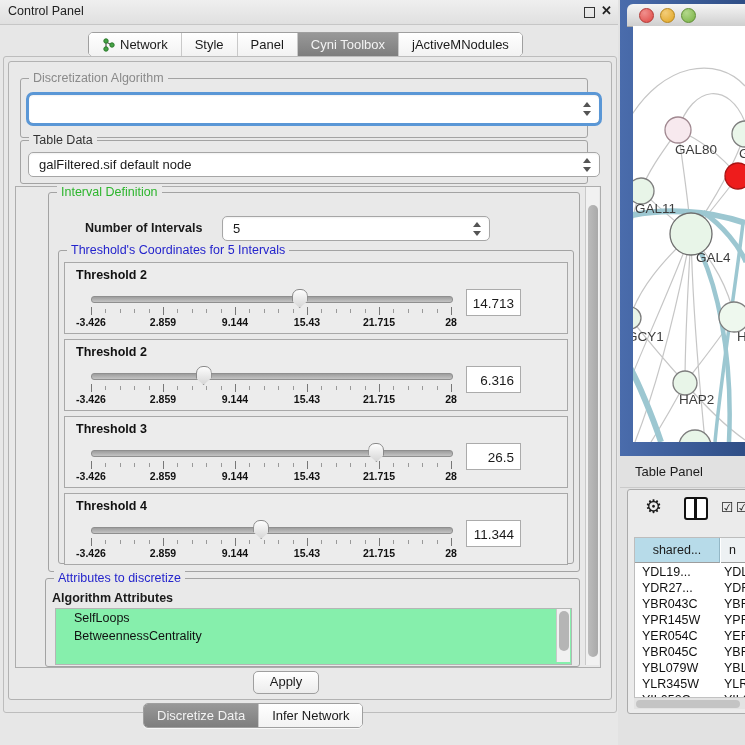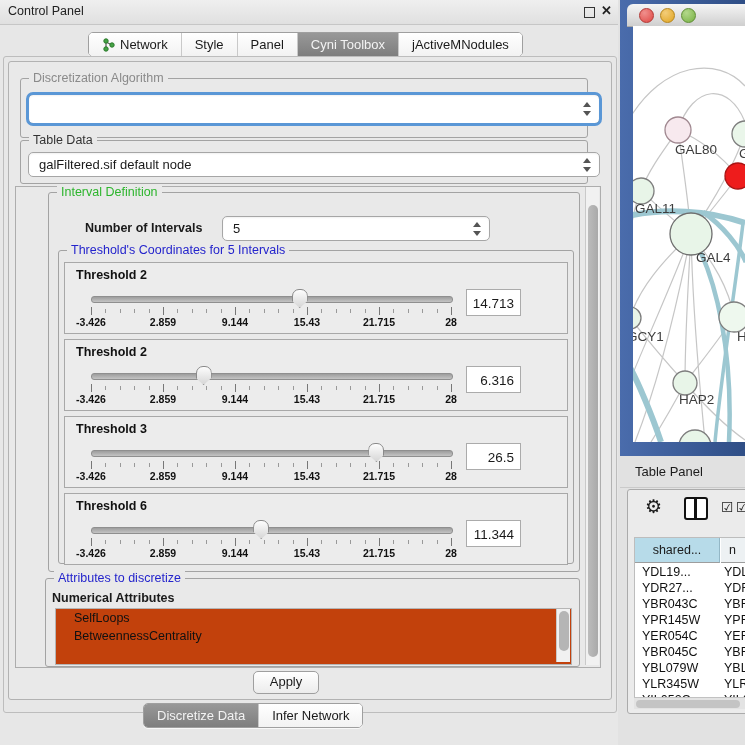--- a/index.html
+++ b/index.html
@@ -65,21 +65,21 @@
     border:1px solid #8a8a8a;border-radius:7px 7px 2px 2px;
     clip-path:polygon(0 0,100% 0,100% 62%,50% 100%,0 62%);}
   .tick{position:absolute;width:1px;background:#777;}
   .tick.min{top:46px;height:4px;background:#999;}
   .tick.maj{top:44px;height:8px;}
   .ticklab{position:absolute;top:53px;transform:translateX(-50%);font-size:10.5px;font-weight:bold;color:#111;white-space:nowrap;}
   .vbox{position:absolute;left:401px;top:26px;width:55px;height:27px;background:#fff;border:1px solid #ababab;
     font-size:13.5px;text-align:right;line-height:27px;padding-right:6px;box-sizing:border-box;}
 
   
-  #attr-list{left:55px;top:608px;width:515px;height:55px;background:#c2410c;border:1px solid #b5b5b5;overflow:hidden;}
+  #attr-list{left:55px;top:608px;width:515px;height:55px;background:#86efac;border:1px solid #b5b5b5;overflow:hidden;}
   .attr-item{padding-left:18px;font-size:12.5px;line-height:18px;color:#111;white-space:nowrap;}
   #attr-vscroll{left:556px;top:609px;width:13px;height:53px;}
   #attr-vthumb{left:1.5px;top:2px;width:10px;height:40px;background:#b5b5b5;border-radius:5px;}
 
   
   #apply-btn{left:253px;top:671px;width:64px;height:21px;background:linear-gradient(#ffffff,#ececec);
     border:1px solid #9f9f9f;border-radius:5px;font-size:13px;text-align:center;line-height:20px;}
 
   
   #net-frame{left:620px;top:0;width:125px;height:456px;background:linear-gradient(90deg,#4a6cac,#2f4e86);}
@@ -296,21 +296,21 @@
           <div class="tick maj" style="left: 386px;"></div>
           <div class="ticklab" style="left: 26px;">-3.426</div>
           <div class="ticklab" style="left: 98px;">2.859</div>
           <div class="ticklab" style="left: 170px;">9.144</div>
           <div class="ticklab" style="left: 242px;">15.43</div>
           <div class="ticklab" style="left: 314px;">21.715</div>
           <div class="ticklab" style="left: 386px;">28</div>
           <div class="vbox">26.5</div>
         </div>
         <div class="tpanel">
-          <div class="tlabel">Threshold 6</div>
+          <div class="tlabel">Threshold 4</div>
           <div class="track"></div>
           <div class="thumb" style="left: 188.2px;"></div>
           <div class="tick maj" style="left: 26px;"></div>
           <div class="tick min" style="left: 40.4px;"></div>
           <div class="tick min" style="left: 54.8px;"></div>
           <div class="tick min" style="left: 69.2px;"></div>
           <div class="tick min" style="left: 83.6px;"></div>
           <div class="tick maj" style="left: 98px;"></div>
           <div class="tick min" style="left: 112.4px;"></div>
           <div class="tick min" style="left: 126.8px;"></div>
@@ -338,21 +338,21 @@
           <div class="ticklab" style="left: 242px;">15.43</div>
           <div class="ticklab" style="left: 314px;">21.715</div>
           <div class="ticklab" style="left: 386px;">28</div>
           <div class="vbox">11.344</div>
         </div>
       </div>
 
     <div class="abs group" style="left:45px;top:578px;width:533px;height:87px;">
       <span class="gtitle g-blue">Attributes to discretize</span>
     </div>
-    <span class="abs" style="left:52px;top:591px;font-size:12.5px;font-weight:bold;">Numerical Attributes</span>
+    <span class="abs" style="left:52px;top:591px;font-size:12.5px;font-weight:bold;">Algorithm Attributes</span>
     <div id="attr-list" class="abs">
         <div class="attr-item">SelfLoops</div>
         <div class="attr-item">BetweennessCentrality</div>
       </div>
     <div id="attr-vscroll" class="abs vscroll">
       <div id="attr-vthumb" class="abs"></div>
     </div>
 
     <div id="apply-btn" class="abs">Apply</div>
 

